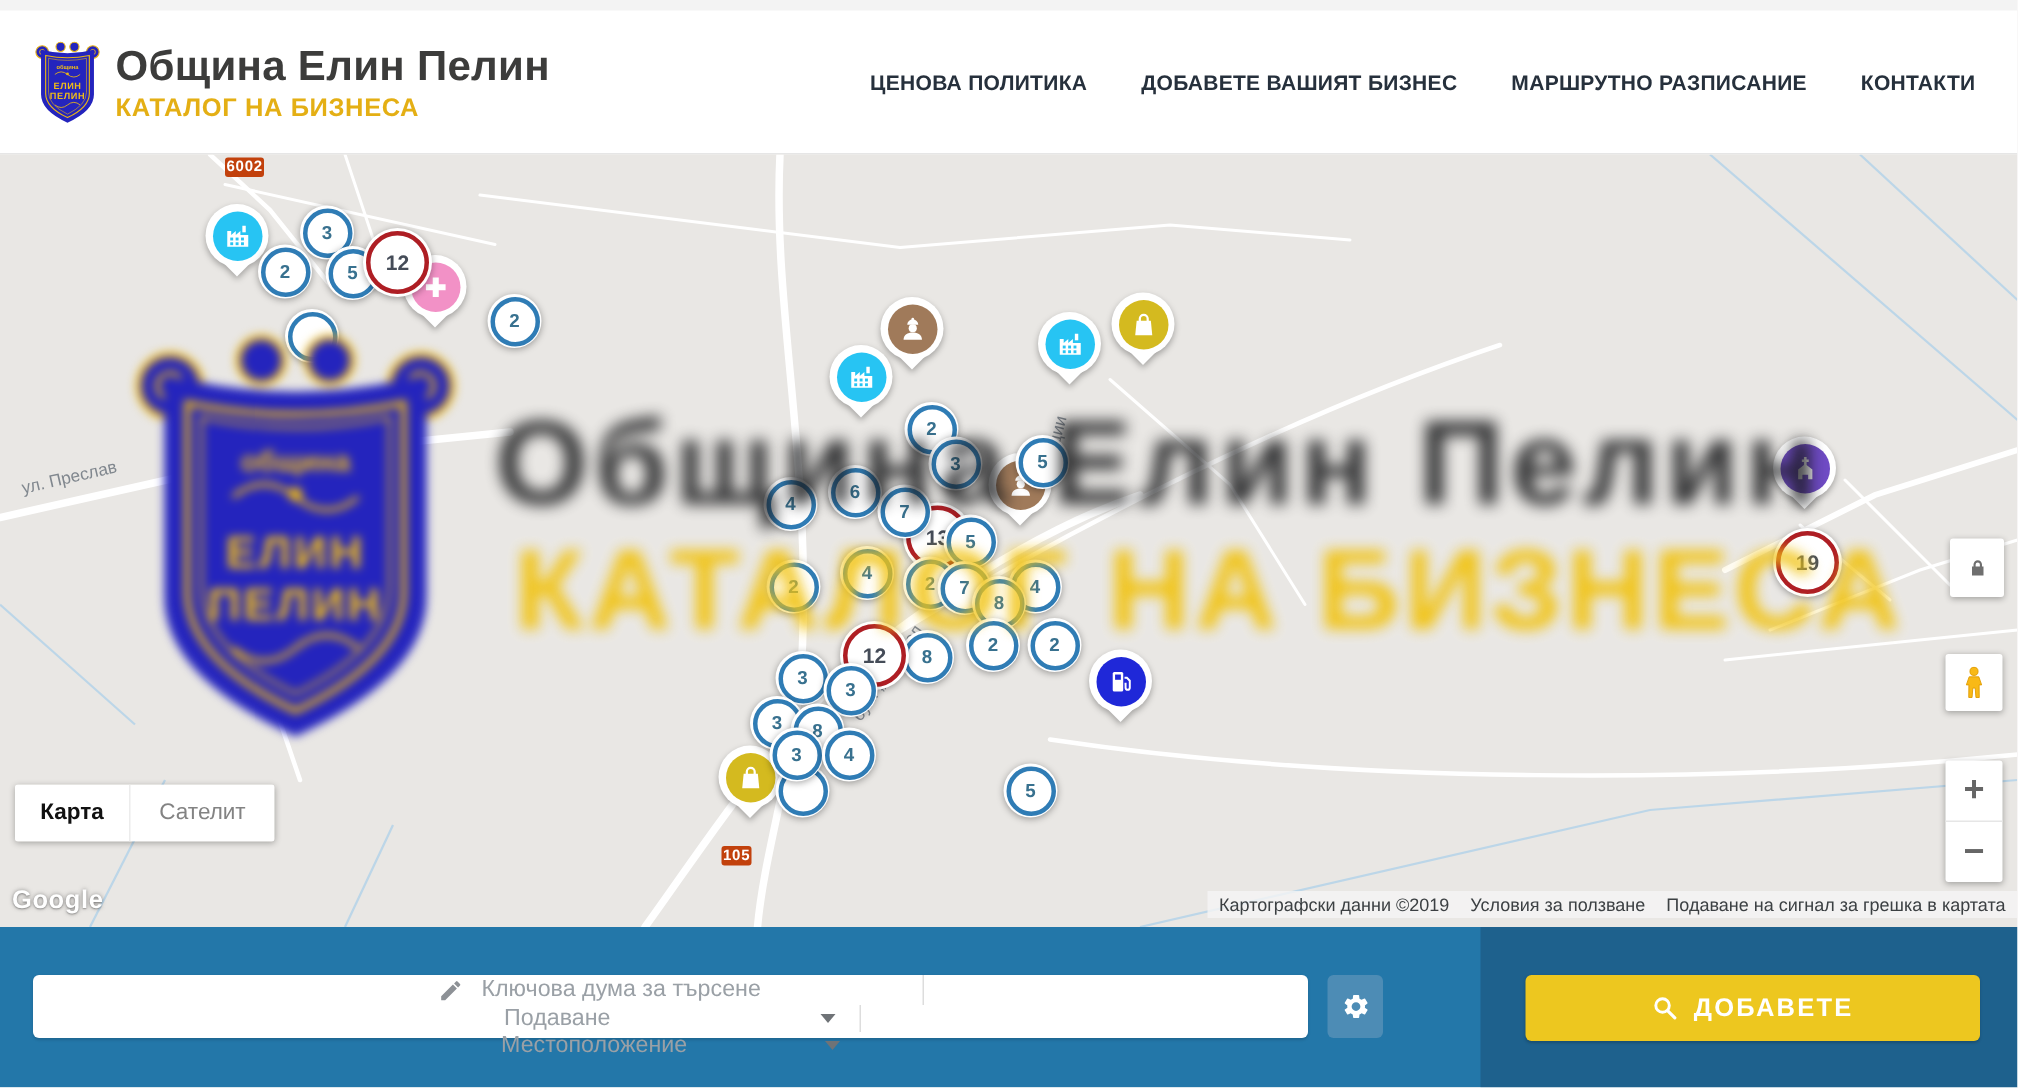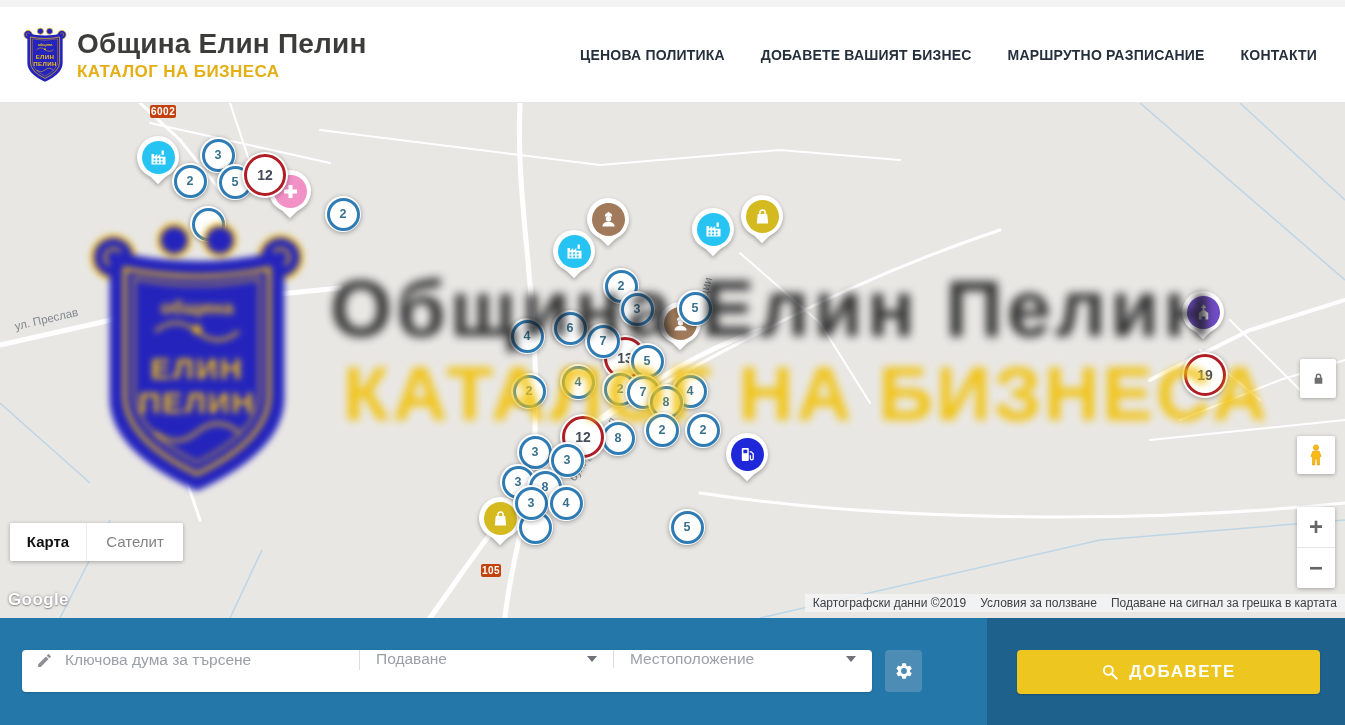--- a/index.html
+++ b/index.html
@@ -48,21 +48,21 @@
   .ctl-peg{right:10px;top:333px;width:38px;height:38px;}
   .zoomctl{position:absolute;right:10px;top:404px;width:38px;height:81px;background:#fff;box-shadow:0 1px 4px rgba(0,0,0,.3);border-radius:2px;z-index:50;display:flex;flex-direction:column;}
   .zbtn{flex:1;display:flex;align-items:center;justify-content:center;font-size:24px;color:#666;cursor:pointer;font-weight:bold;}
   .zbtn:first-child{border-bottom:1px solid #e6e6e6;}
   .glogo{position:absolute;left:8px;bottom:8px;color:#fff;font-size:17px;font-weight:bold;letter-spacing:.4px;text-shadow:0 0 3px rgba(68,68,68,.55),0 1px 1px rgba(68,68,68,.4);z-index:50;}
   .attrib{position:absolute;right:0;bottom:6px;height:18px;display:flex;align-items:center;gap:14px;background:rgba(245,245,245,.8);padding:0 8px;z-index:50;}
   .attrib span,.attrib a{font-size:12px;color:#3c4043;text-decoration:none;white-space:nowrap;}
 
   
   .searchbar{position:absolute;left:0;top:618px;width:1345px;height:107px;background:#2377a9;z-index:60;}
-  .search-group{position:absolute;left:22px;top:32px;width:850px;height:42px;background:#fff;border-radius:4px;display:flex;align-items:flex-start;box-shadow:0 1px 2px rgba(0,0,0,.15);}
+  .search-group{position:absolute;left:22px;top:32px;width:850px;height:42px;background:#fff;border-radius:4px;display:flex;align-items:center;box-shadow:0 1px 2px rgba(0,0,0,.15);flex-direction:column;}
   .field{display:flex;align-items:center;box-sizing:border-box;}
   .f-key{width:338px;padding:0 12px 0 14px;border-right:1px solid #ddd;gap:10px;}
   .f-key svg{width:17px;height:17px;flex:0 0 auto;}
   .f-key input{border:0;outline:0;flex:1;font-size:15.5px;color:#333;font-family:"Liberation Sans",sans-serif;background:transparent;}
   .f-key input::placeholder{color:#9aa0a6;}
   .f-sel{padding:0 16px;justify-content:space-between;cursor:pointer;}
   .f-cat{width:254px;border-right:1px solid #ddd;}
   .f-loc{width:258px;}
   .f-sel .ph{font-size:15.5px;color:#9aa0a6;}
   .caret{width:0;height:0;border-left:5px solid transparent;border-right:5px solid transparent;border-top:6px solid #6f7377;}

